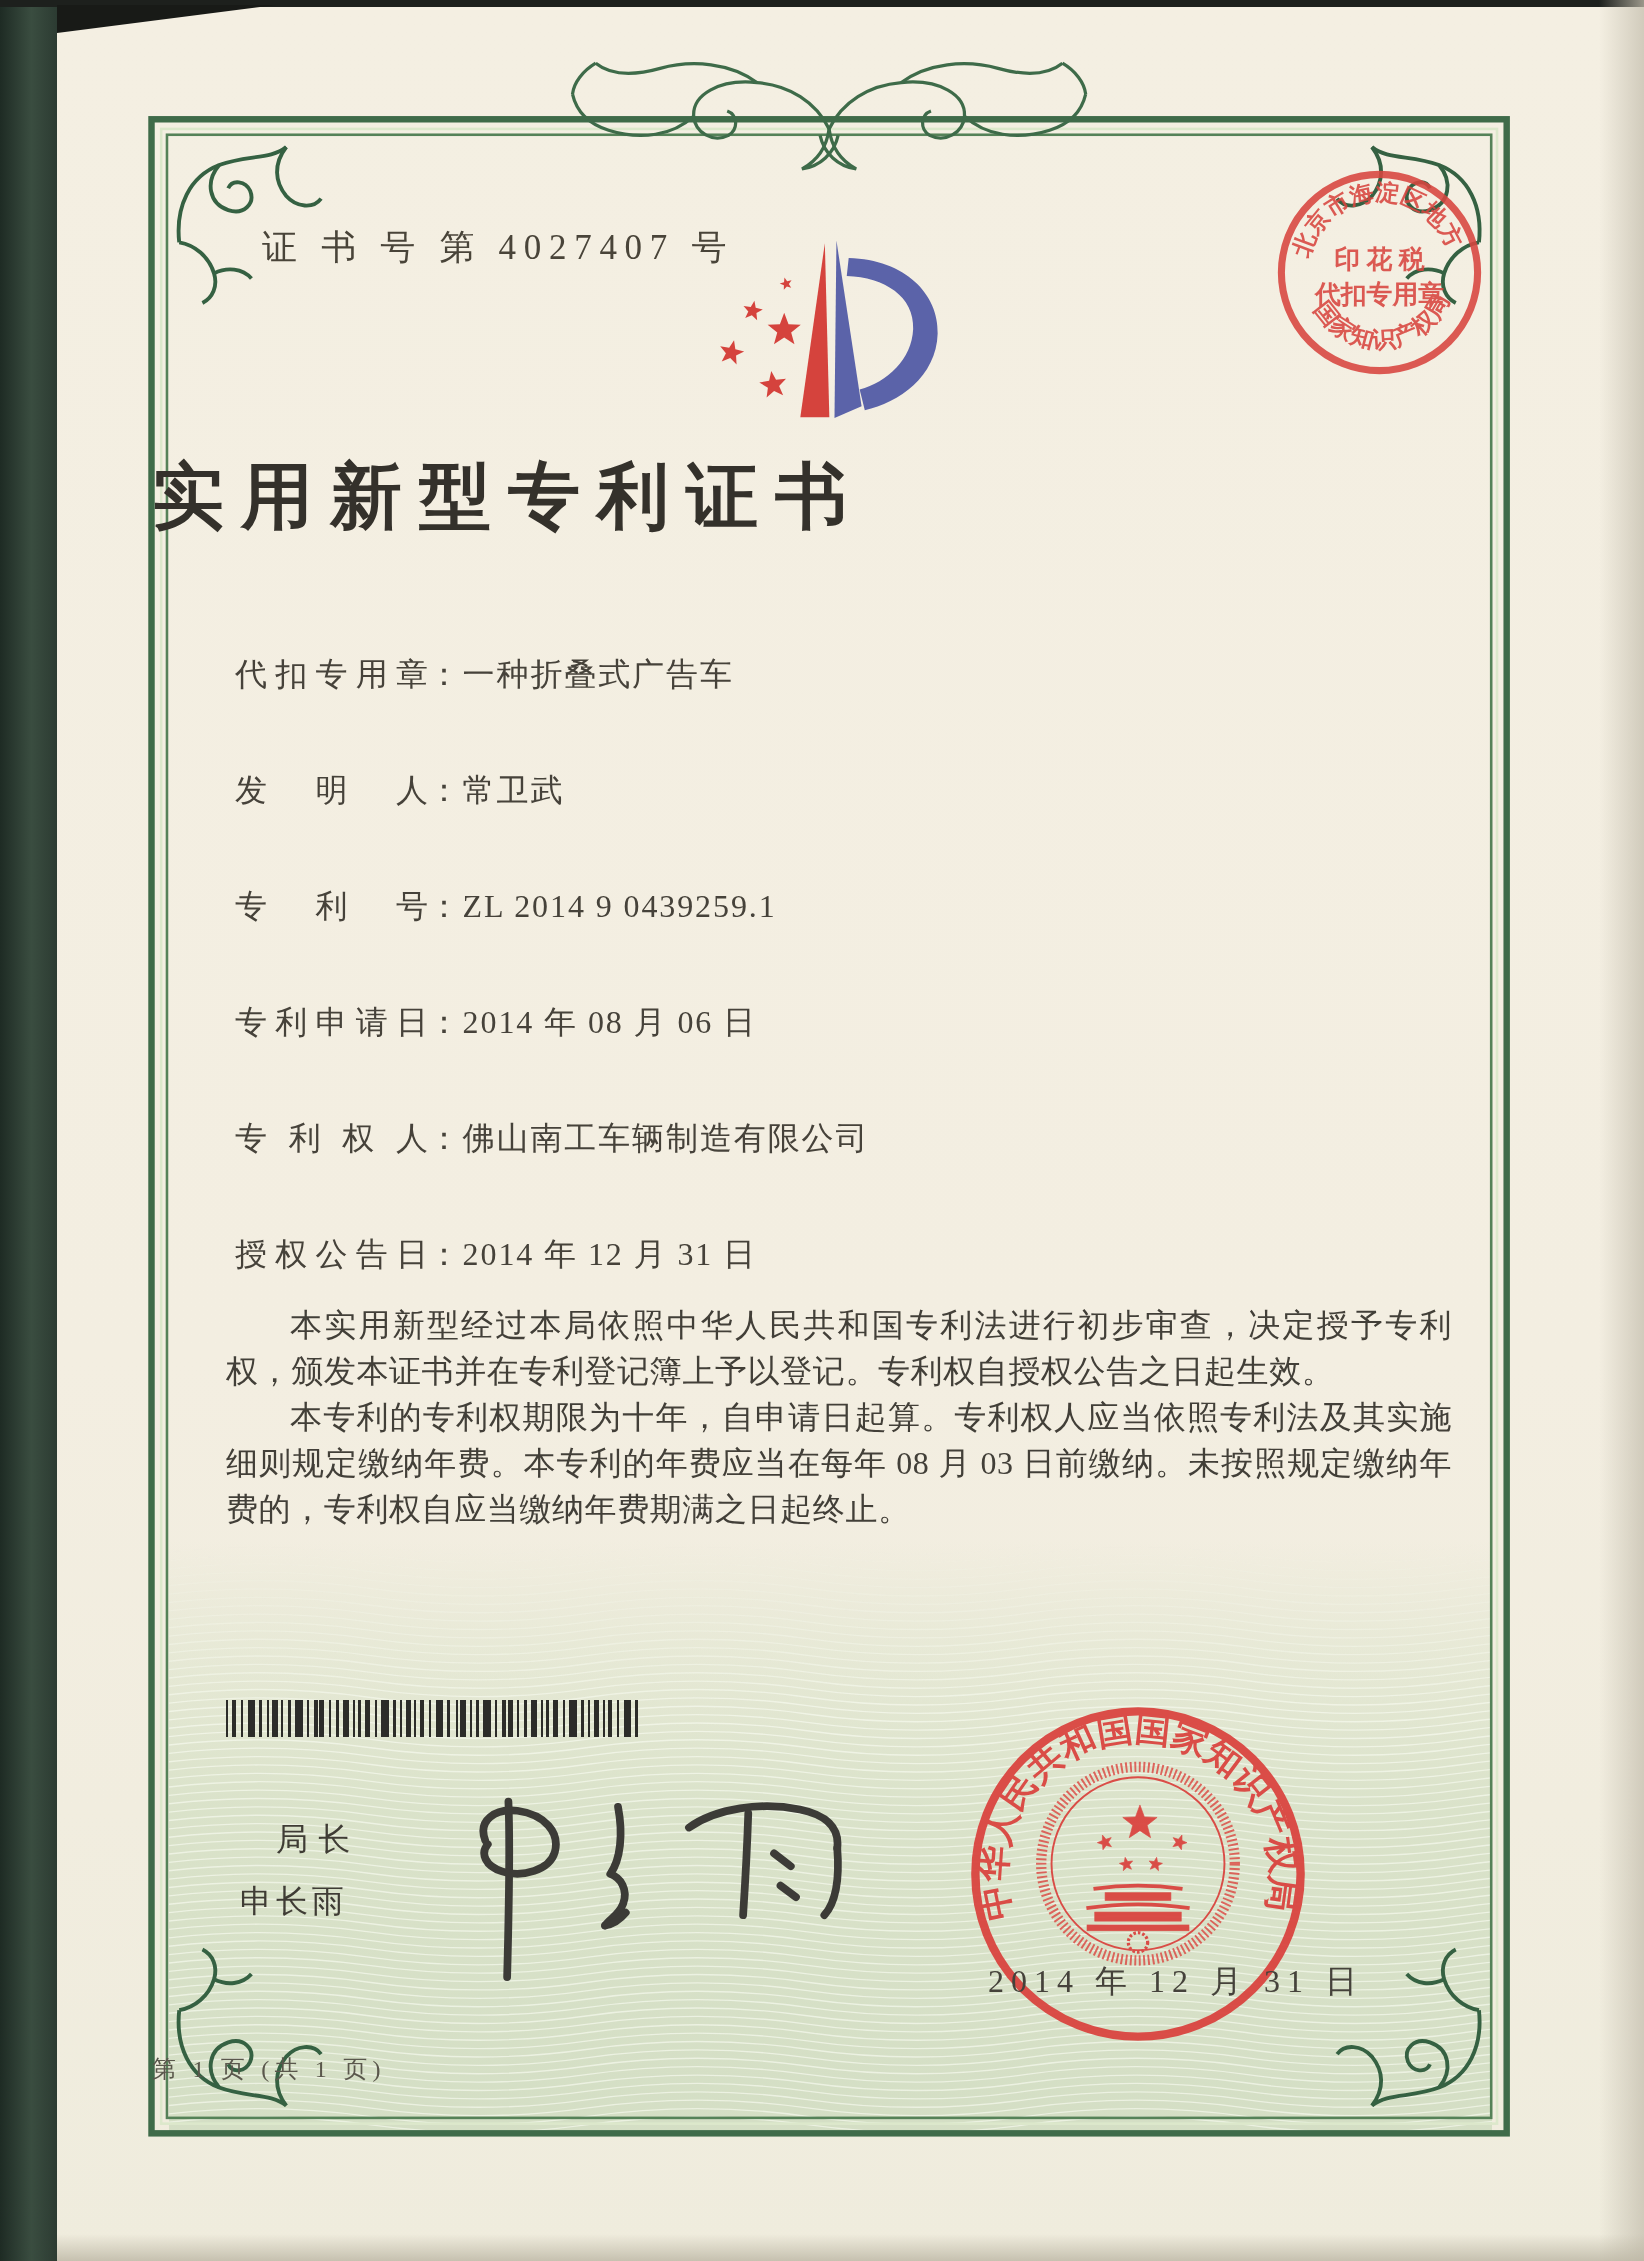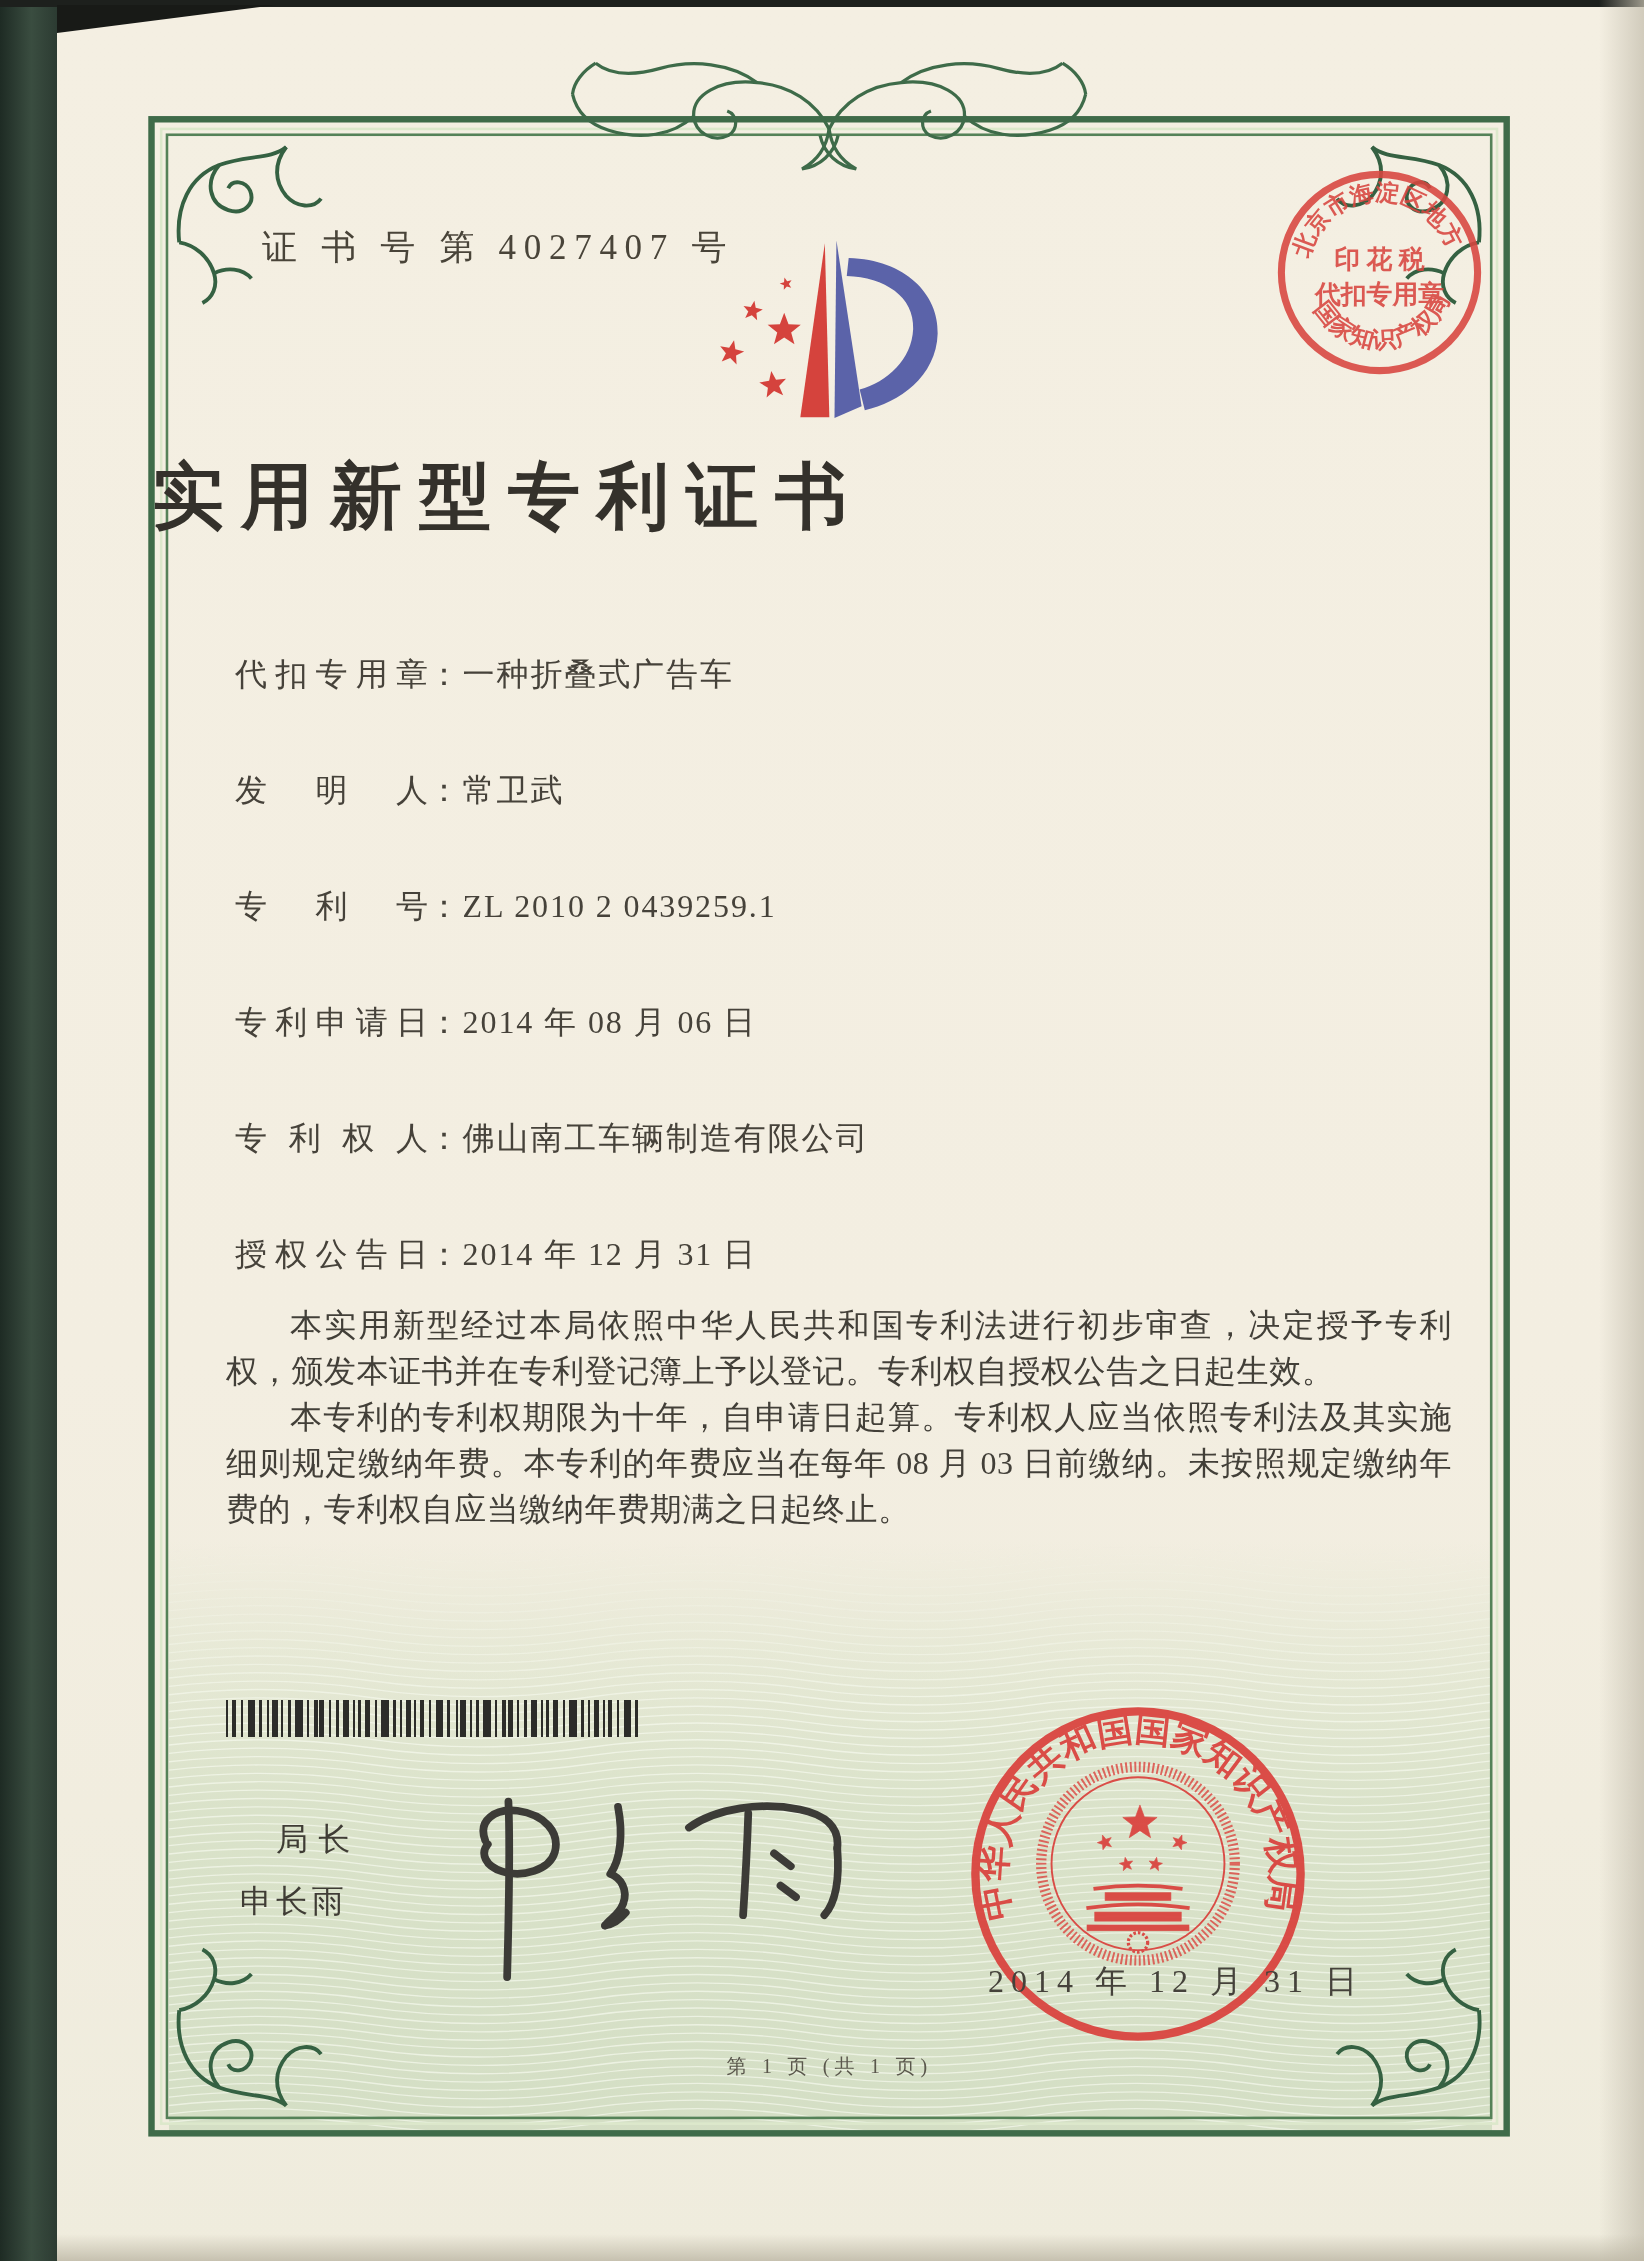--- a/index.html
+++ b/index.html
@@ -39,21 +39,21 @@
 
   .signer-title{position:absolute;left:240px;top:1818px;font-size:32px;color:#3f3c35;letter-spacing:10.3px;margin-left:36px;}
   .signer-name{position:absolute;left:240px;top:1880px;font-size:32px;color:#3f3c35;letter-spacing:3.9px;}
   .signature-svg{position:absolute;left:413px;top:1763px;}
   .signature-svg path{fill:none;stroke:#3c3b37;stroke-width:12;stroke-linecap:round;stroke-linejoin:round;}
 
   .seal-svg{position:absolute;left:967px;top:1703px;opacity:.95;}
   .seal-date{position:absolute;left:988px;top:1960px;font-size:32px;color:#45423b;letter-spacing:7px;white-space:nowrap;}
   .tax-svg{position:absolute;left:1273px;top:166px;opacity:.88;}
 
-  .page-footer{position:absolute;left:152px;top:2053px;width:1355px;text-align:center;font-size:20px;color:#5a574c;letter-spacing:5.2px;}
+  .page-footer{position:absolute;left:152px;top:2053px;width:1355px;font-size:24px;color:#5a574c;letter-spacing:5.2px;}
 
   .orn path{fill:none;stroke:#3e6b49;stroke-width:5;}
   .flr path{fill:none;stroke:#356142;stroke-width:6;}
 </style>
 </head>
 <body>
 
 <div class="scan">
   <div class="paper"></div>
 
@@ -197,21 +197,21 @@
 
   <div class="cert-title">实用新型专利证书</div>
 
   <div class="field f0">
     <span class="lbl">代扣专用章</span><span class="colon">：</span><span class="val">一种折叠式广告车</span>
   </div>
   <div class="field f1">
     <span class="lbl">发明人</span><span class="colon">：</span><span class="val">常卫武</span>
   </div>
   <div class="field f2">
-    <span class="lbl">专利号</span><span class="colon">：</span><span class="val">ZL 2010 2 0439259.1</span>
+    <span class="lbl">专利号</span><span class="colon">：</span><span class="val">ZL 2014 9 0439259.1</span>
   </div>
   <div class="field f3">
     <span class="lbl">专利申请日</span><span class="colon">：</span><span class="val">2014 年 08 月 06 日</span>
   </div>
   <div class="field f4">
     <span class="lbl">专利权人</span><span class="colon">：</span><span class="val">佛山南工车辆制造有限公司</span>
   </div>
   <div class="field f5">
     <span class="lbl">授权公告日</span><span class="colon">：</span><span class="val">2014 年 12 月 31 日</span>
   </div>

